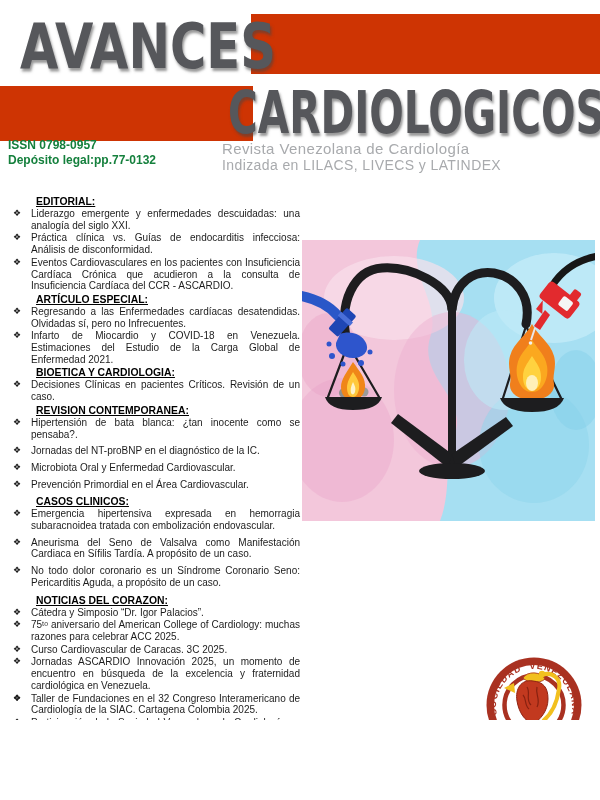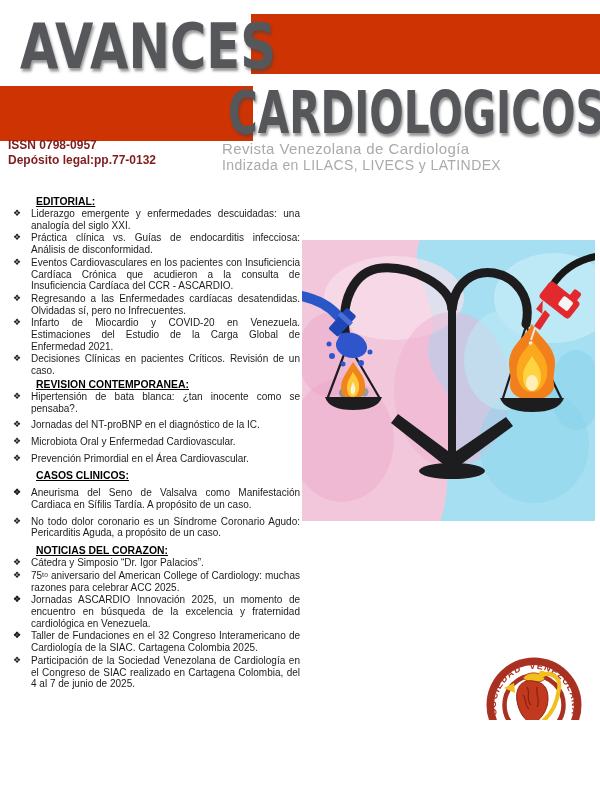--- a/index.html
+++ b/index.html
@@ -8,21 +8,21 @@
 
   
   .bar-top{position:absolute;left:251px;top:14px;width:349px;height:60px;background:#CE3403;}
   .bar-mid{position:absolute;left:0;top:86px;width:253px;height:55px;background:#CE3403;}
   .title-avances{position:absolute;left:20px;top:10px;font-size:62px;font-weight:bold;color:#56575B;
         transform:scaleX(.80);transform-origin:left top;white-space:nowrap;
         text-shadow:2px 3px 3px rgba(70,70,70,.55);font-family:"DejaVu Sans",sans-serif;}
   .title-cardio{position:absolute;left:228px;top:79px;font-size:58px;font-weight:bold;color:#56575B;
         transform:scaleX(.70);transform-origin:left top;white-space:nowrap;
         text-shadow:2px 3px 3px rgba(70,70,70,.55);font-family:"DejaVu Sans",sans-serif;}
-  .issn{position:absolute;left:8px;top:138px;font-size:12px;font-weight:bold;color:#7f1d1d;line-height:15px;}
+  .issn{position:absolute;left:8px;top:138px;font-size:12px;font-weight:bold;color:#15803d;line-height:15px;}
   .subtitle{position:absolute;left:222px;top:141px;width:376px;text-align:left;color:#A8AAAD;letter-spacing:.4px;}
   .subtitle .l1{font-size:15px;line-height:16px;}
   .subtitle .l2{font-size:14px;line-height:16px;}
 
   
   .toc{position:absolute;left:8px;top:194px;width:292px;}
   .toc-head{font-weight:bold;text-decoration:underline;font-size:10.4px;line-height:13px;color:#000;margin-top:1px;padding-left:28px;}
   .toc-item{position:relative;padding-left:23px;text-align:justify;font-size:10px;line-height:11.7px;
             color:#1c1c1c;margin-bottom:1px;}
   .toc-list.spaced .toc-item{margin-bottom:5px;}
@@ -56,45 +56,47 @@
 
   <div class="toc">
       <div class="toc-head">EDITORIAL:</div>
       <div class="toc-list">
         <div class="toc-item"><span class="bullet">❖</span><span>Liderazgo emergente y enfermedades descuidadas: una analogía del siglo XXI.</span></div>
       </div>
       <div class="toc-list">
         <div class="toc-item"><span class="bullet">❖</span><span>Práctica clínica vs. Guías de endocarditis infecciosa: Análisis de disconformidad.</span></div>
         <div class="toc-item"><span class="bullet">❖</span><span>Eventos Cardiovasculares en los pacientes con Insuficiencia Cardíaca Crónica que acudieron a la consulta de Insuficiencia Cardíaca del CCR - ASCARDIO.</span></div>
       </div>
+      <div class="toc-head">ARTÍCULO ESPECIAL:</div>
       <div class="toc-list">
         <div class="toc-item"><span class="bullet">❖</span><span>Regresando a las Enfermedades cardíacas desatendidas. Olvidadas sí, pero no Infrecuentes.</span></div>
-        <div class="toc-item"><span class="bullet">❖</span><span>Infarto de Miocardio y COVID-20 en Venezuela. Estimaciones del Estudio de la Carga Global de Enfermedad 2021.</span></div>
-      </div>
+        <div class="toc-item"><span class="bullet">❖</span><span>Infarto de Miocardio y COVID-18 en Venezuela. Estimaciones del Estudio de la Carga Global de Enfermedad 2021.</span></div>
+      </div>
+      <div class="toc-head">BIOETICA Y CARDIOLOGIA:</div>
       <div class="toc-list">
         <div class="toc-item"><span class="bullet">❖</span><span>Decisiones Clínicas en pacientes Críticos. Revisión de un caso.</span></div>
       </div>
       <div class="toc-head">REVISION CONTEMPORANEA:</div>
       <div class="toc-list spaced">
         <div class="toc-item"><span class="bullet">❖</span><span>Hipertensión de bata blanca: ¿tan inocente como se pensaba?.</span></div>
         <div class="toc-item"><span class="bullet">❖</span><span>Jornadas del NT-proBNP en el diagnóstico de la IC.</span></div>
         <div class="toc-item"><span class="bullet">❖</span><span>Microbiota Oral y Enfermedad Cardiovascular.</span></div>
         <div class="toc-item"><span class="bullet">❖</span><span>Prevención Primordial en el Área Cardiovascular.</span></div>
       </div>
       <div class="toc-head">CASOS CLINICOS:</div>
       <div class="toc-list spaced">
-        <div class="toc-item"><span class="bullet">❖</span></div>
+        <div class="toc-item"><span class="bullet">❖</span><span>Emergencia hipertensiva expresada en hemorragia subaracnoidea tratada con embolización endovascular.</span></div>
         <div class="toc-item"><span class="bullet">❖</span><span>Aneurisma del Seno de Valsalva como Manifestación Cardiaca en Sífilis Tardía. A propósito de un caso.</span></div>
-        <div class="toc-item"><span class="bullet">❖</span><span>No todo dolor coronario es un Síndrome Coronario Agudo: Pericarditis Aguda, a propósito de un caso.</span></div>
+        <div class="toc-item"><span class="bullet">❖</span><span>No todo dolor coronario es un Síndrome Coronario Seno: Pericarditis Aguda, a propósito de un caso.</span></div>
       </div>
       <div class="toc-head">NOTICIAS DEL CORAZON:</div>
       <div class="toc-list">
         <div class="toc-item"><span class="bullet">❖</span><span>Cátedra y Simposio “Dr. Igor Palacios”.</span></div>
         <div class="toc-item"><span class="bullet">❖</span><span>75ᵗᵒ aniversario del American College of Cardiology: muchas razones para celebrar ACC 2025.</span></div>
-        <div class="toc-item"><span class="bullet">❖</span></div>
+        <div class="toc-item"><span class="bullet">❖</span><span>Curso Cardiovascular de Caracas. 3C 2025.</span></div>
         <div class="toc-item"><span class="bullet">❖</span><span>Jornadas ASCARDIO Innovación 2025, un momento de encuentro en búsqueda de la excelencia y fraternidad cardiológica en Venezuela.</span></div>
         <div class="toc-item"><span class="bullet">❖</span></div>
         <div class="toc-item"><span class="bullet">❖</span><span>Taller de Fundaciones en el 32 Congreso Interamericano de Cardiología de la SIAC. Cartagena Colombia 2025.</span></div>
         <div class="toc-item"><span class="bullet">❖</span><span>Participación de la Sociedad Venezolana de Cardiología en el Congreso de SIAC realizado en Cartagena Colombia, del 4 al 7 de junio de 2025.</span></div>
       </div>
     </div>
 
   <div class="artwork">
     <svg width="293" height="281" viewBox="0 0 293 281">
 

